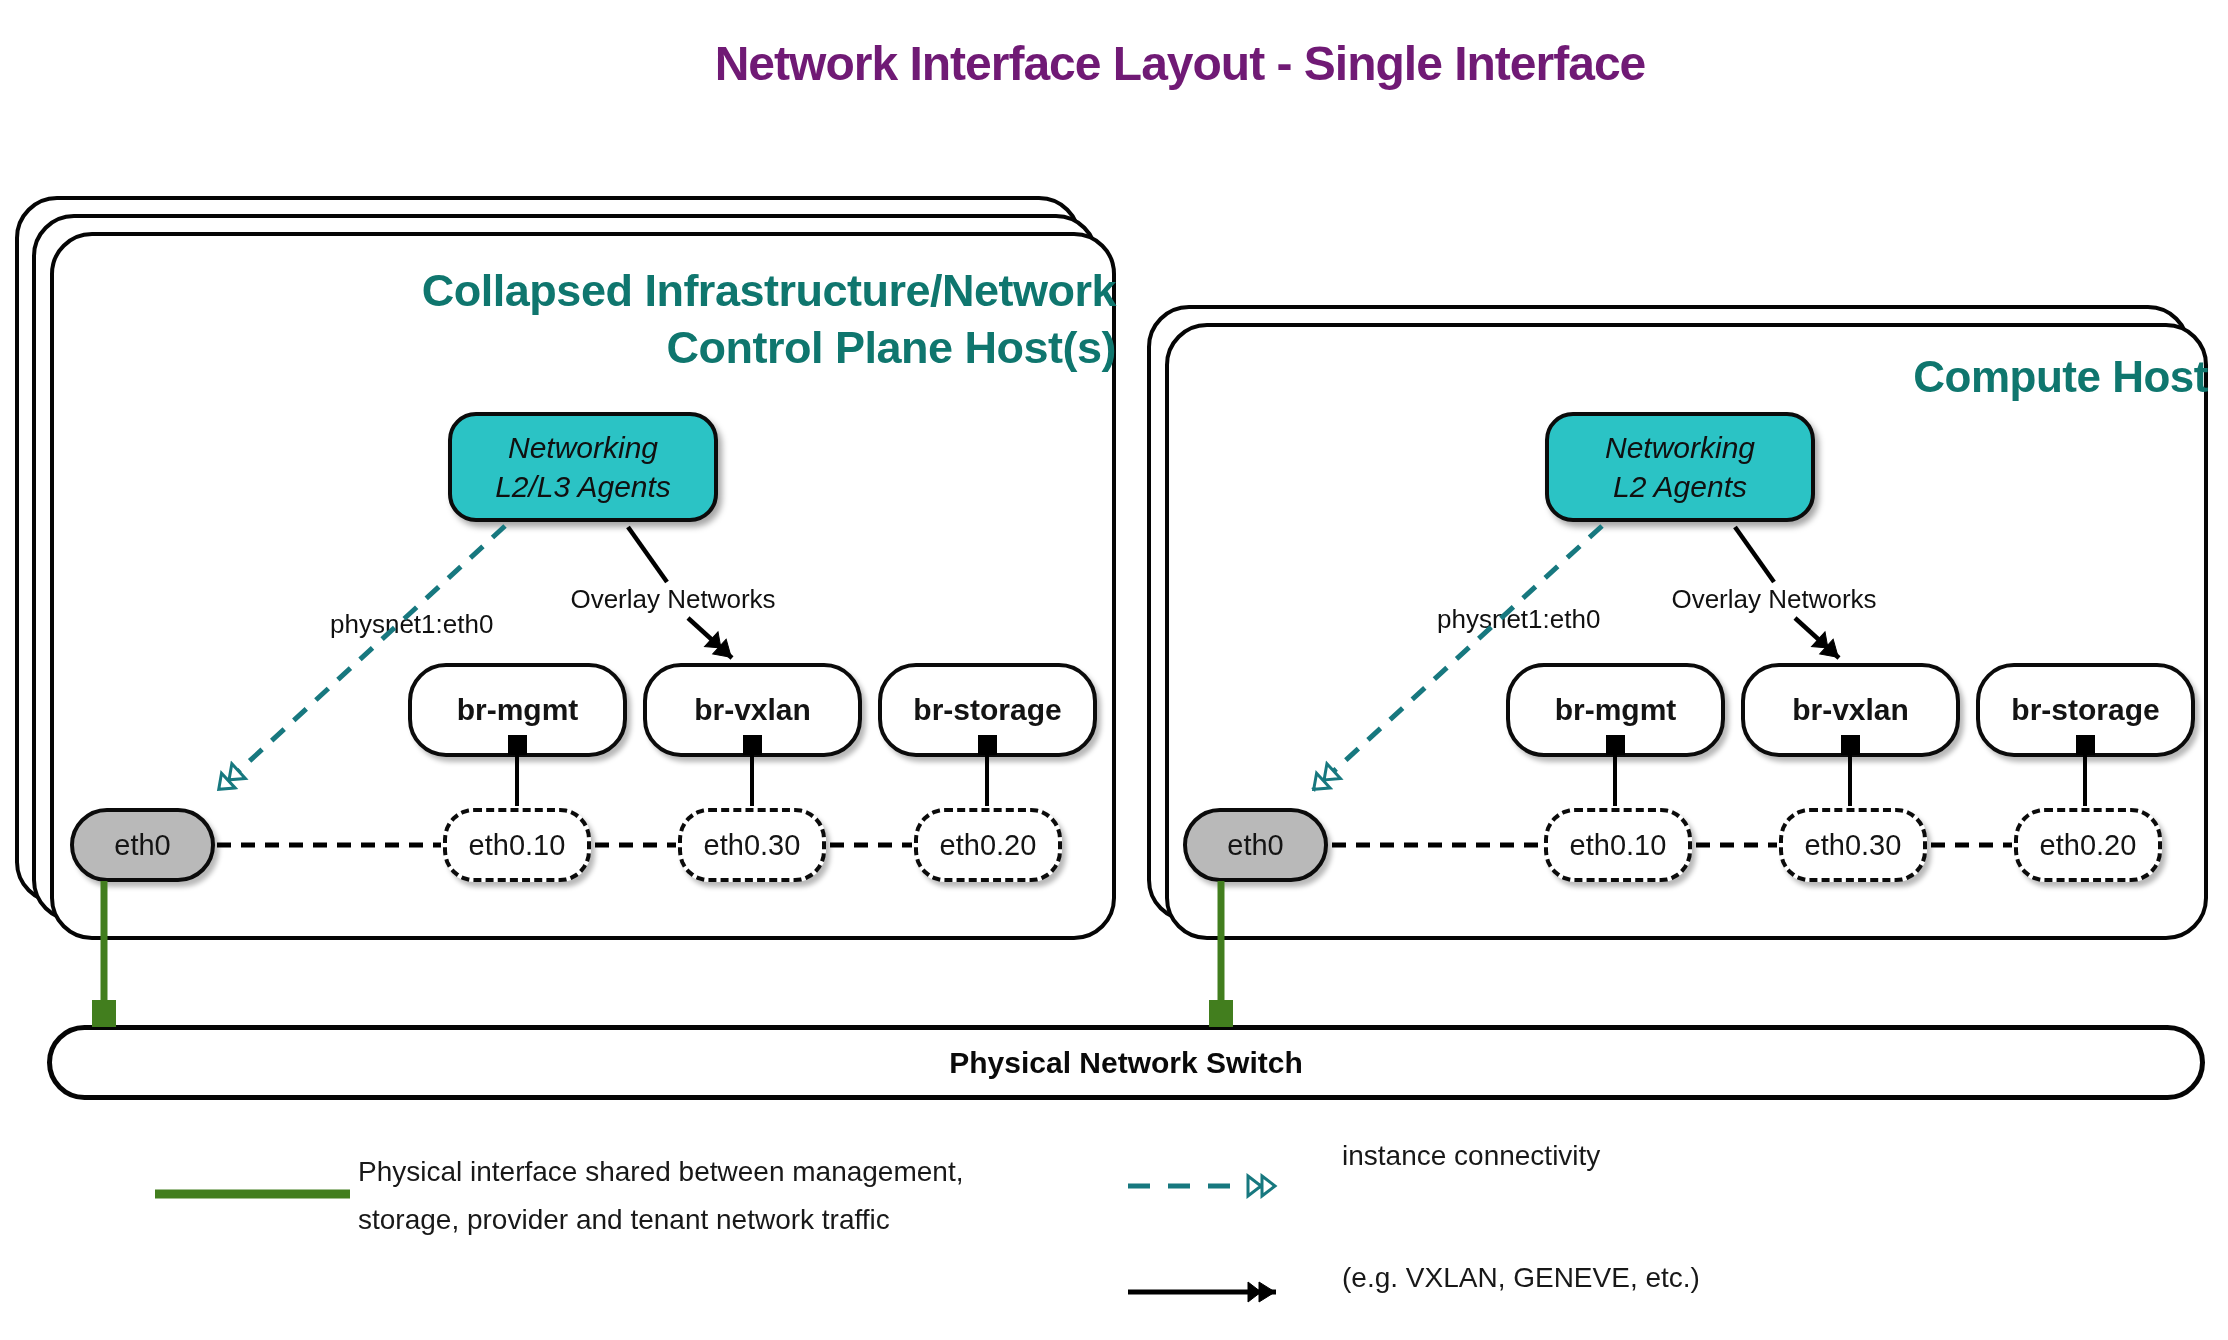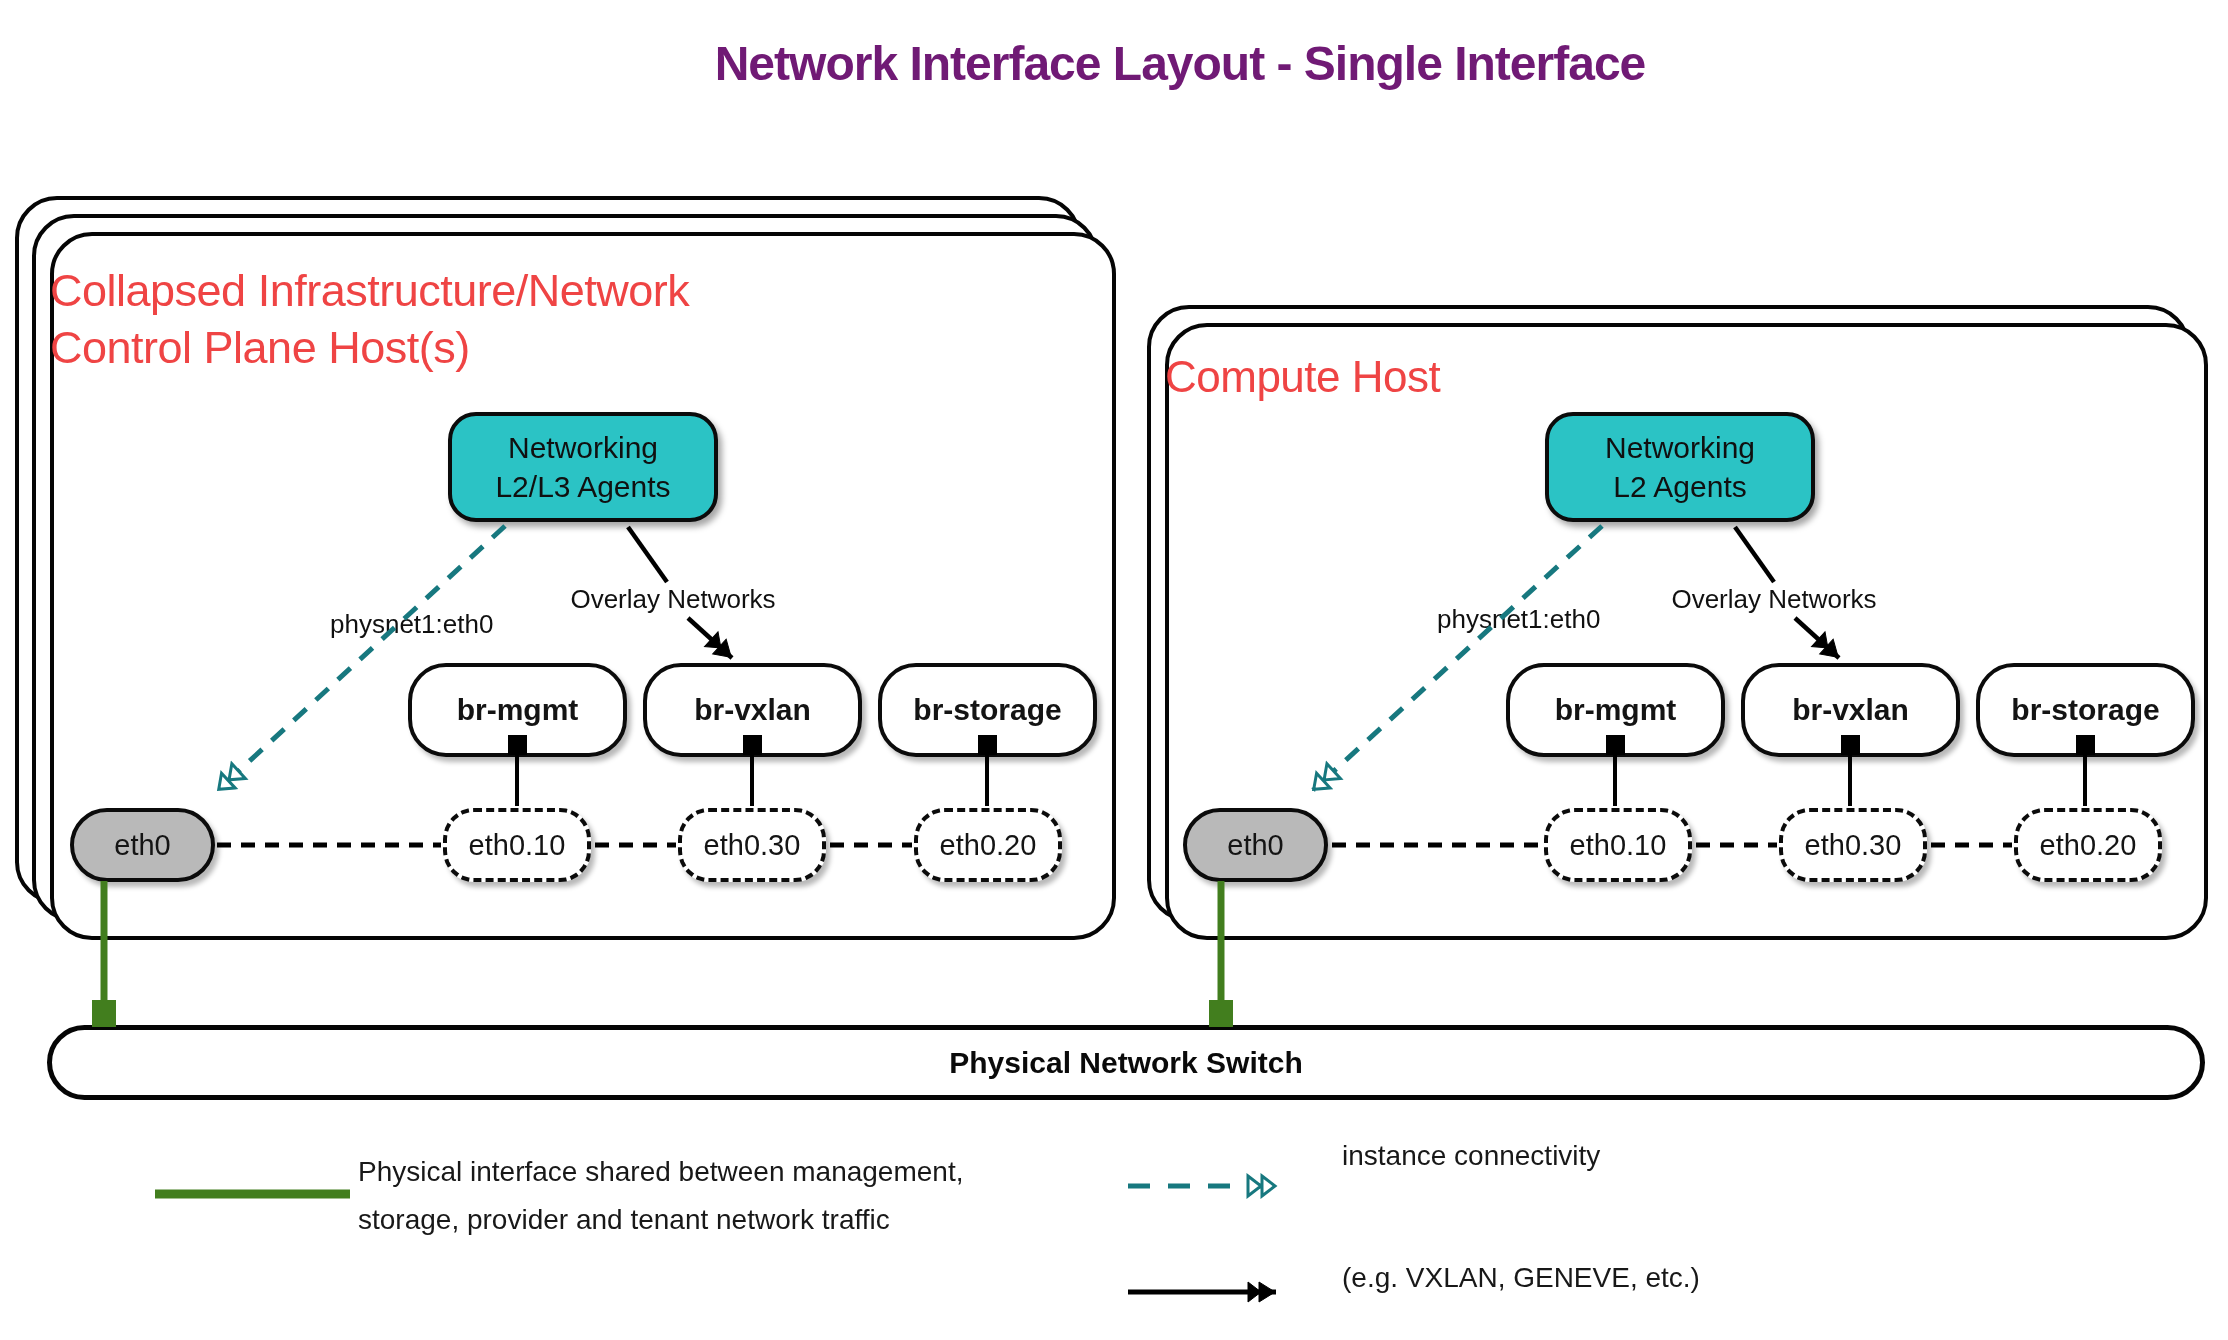--- a/index.html
+++ b/index.html
@@ -16,27 +16,28 @@
   }
   .abs{position:absolute;}
   .diagram-title{
     left:132px;top:36px;width:2096px;text-align:center;
     font-size:48px;font-weight:bold;color:#701a75;letter-spacing:-1px;
   }
   .host-layer{
     background:#ffffff;border:4px solid #050505;border-radius:42px;box-sizing:border-box;
   }
   .host-title{
-    text-align:left;font-weight:normal;font-size:45px;line-height:57px;color:#ef4444;letter-spacing:-0.5px;
+    text-align:right;font-weight:bold;font-size:45px;line-height:57px;color:#0f766e;letter-spacing:-0.5px;
   }
   .agent-box{
     background:var(--teal-fill);border:4px solid #0b0b0b;border-radius:28px;box-sizing:border-box;
     width:270px;height:110px;display:flex;flex-direction:column;align-items:center;justify-content:center;
     font-size:30px;line-height:39px;color:#101010;text-align:center;
     box-shadow:4px 5px 6px rgba(0,0,0,0.35);
+    font-style:italic;
   }
   .node{
     box-sizing:border-box;display:flex;align-items:center;justify-content:center;
     background:#ffffff;border:4px solid #0b0b0b;font-size:30px;color:#141414;
     box-shadow:4px 5px 5px rgba(0,0,0,0.28);
   }
   .bridge{width:219px;height:94px;border-radius:38px;font-weight:bold;}
   .eth{width:145px;height:74px;border-radius:37px;background:var(--gray-fill);font-size:29px;}
   .vlan{width:148px;height:74px;border-radius:31px;border:4px dashed #0b0b0b;font-size:29px;}
   .edge-label{

